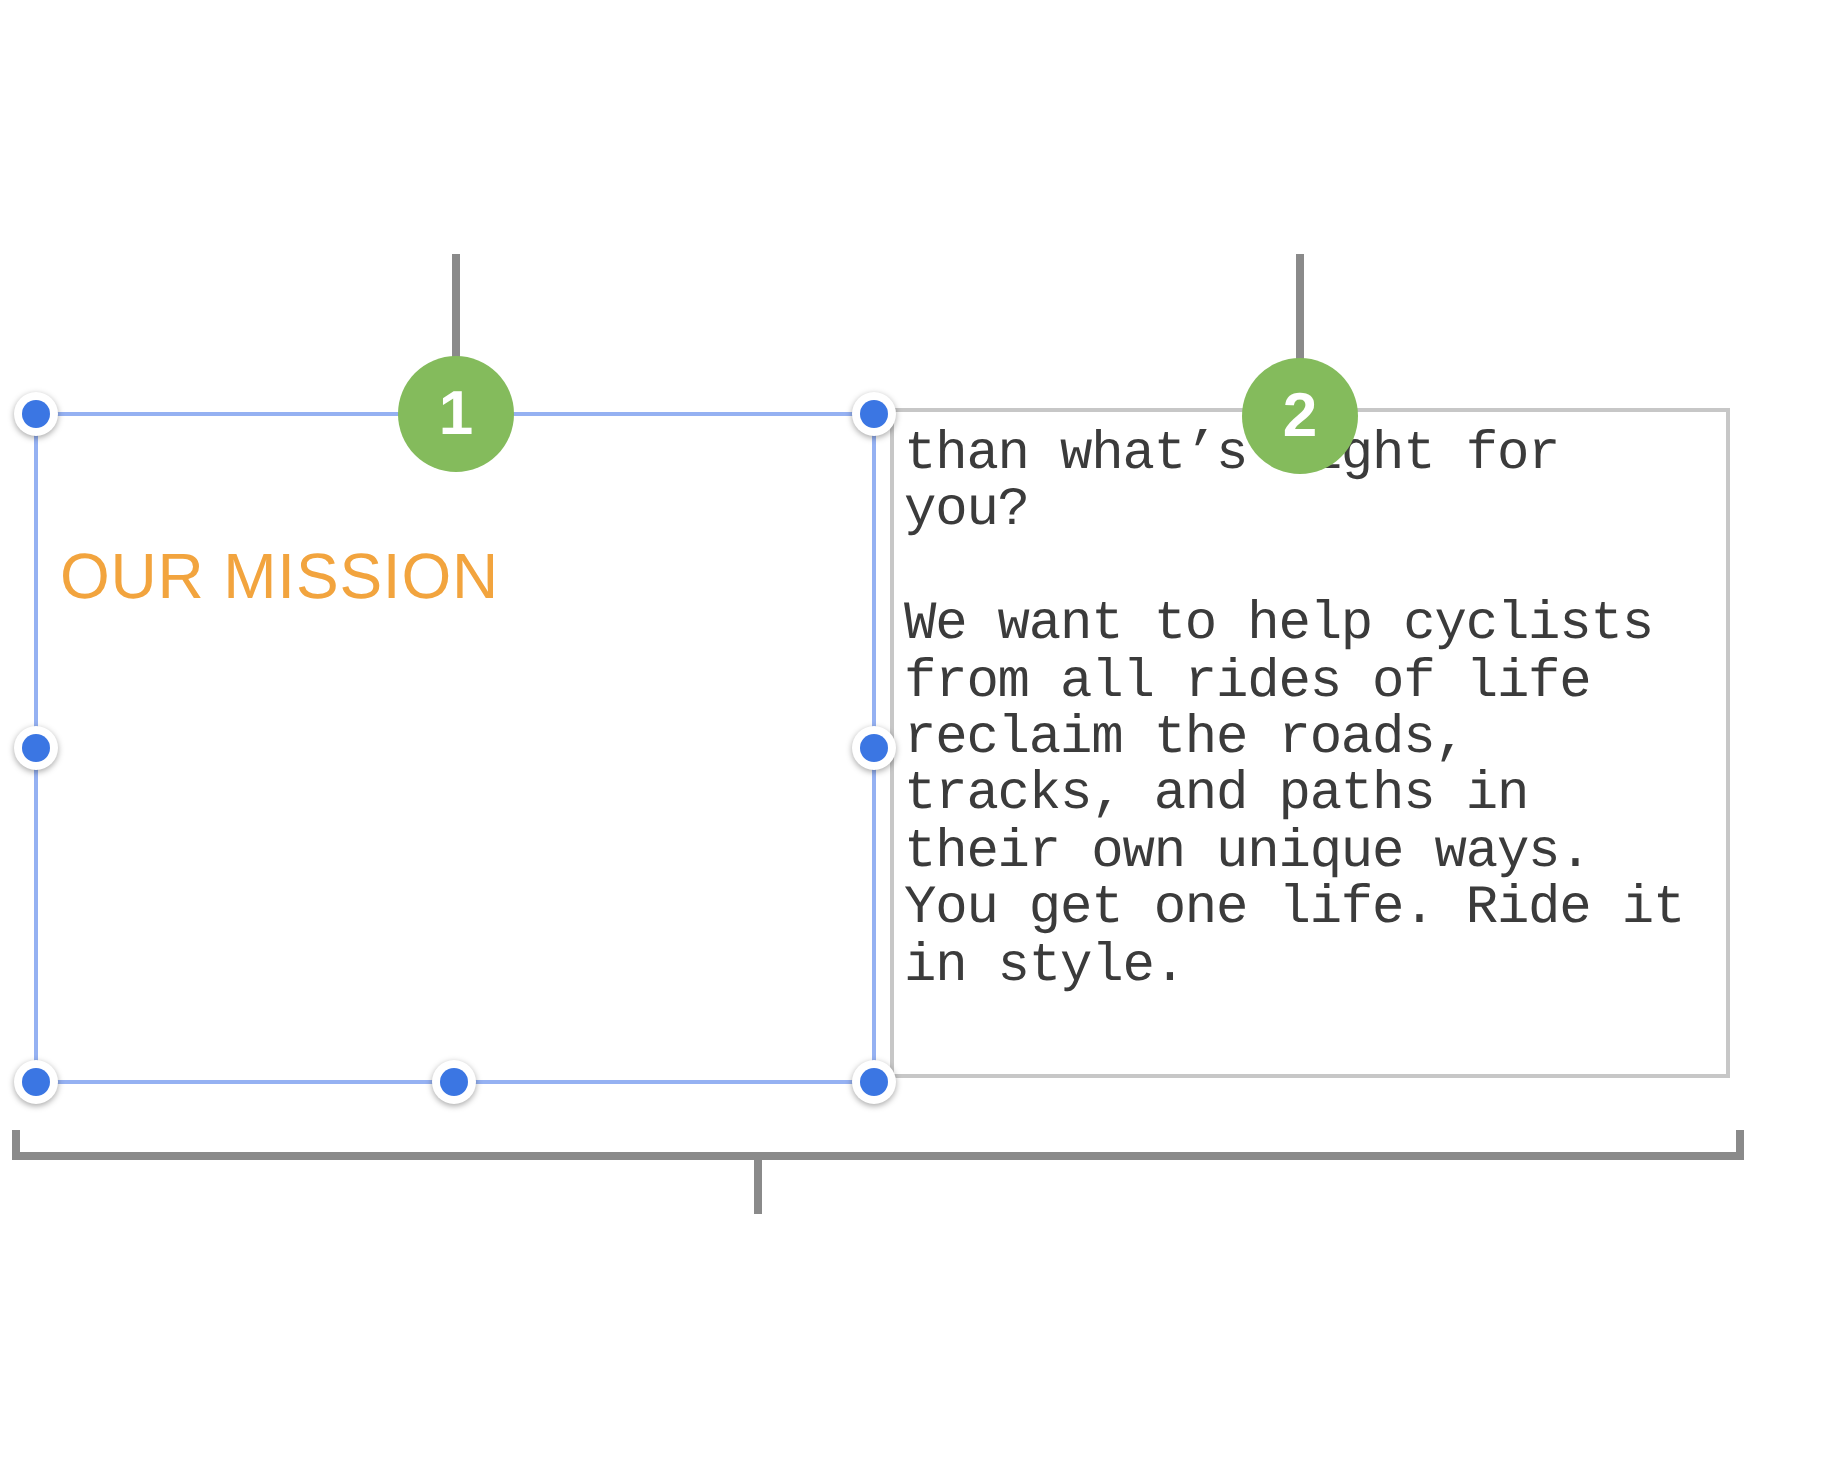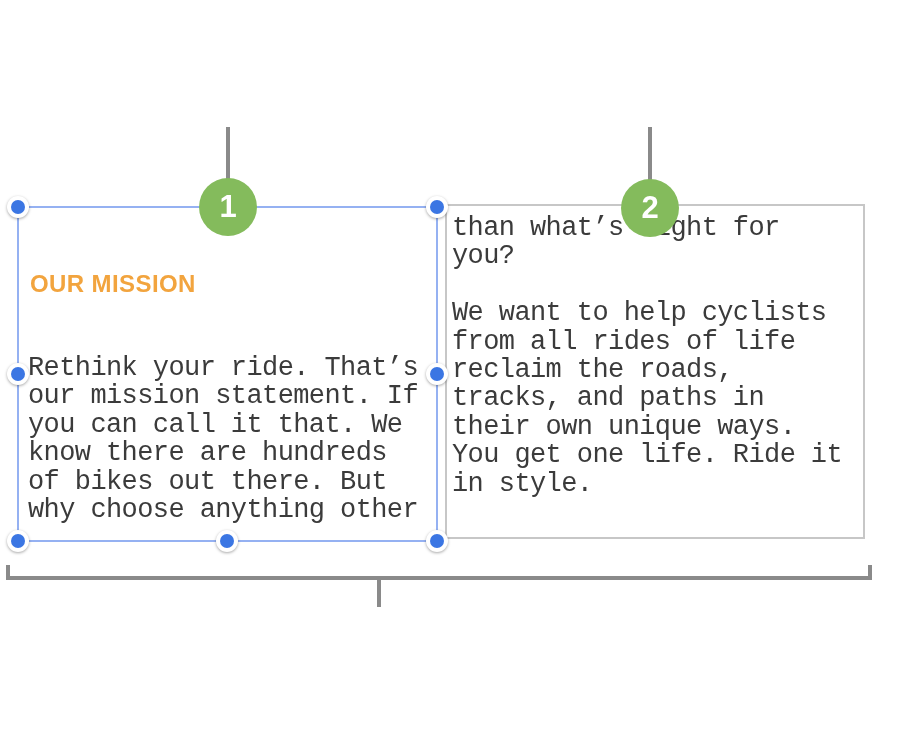--- a/index.html
+++ b/index.html
@@ -49,22 +49,22 @@
     height: 335px;
     border: 2px solid #c7c7c7;
     z-index: 1;
   }
 
   .mission-heading {
     position: absolute;
     left: 11px;
     top: 62px;
     font-family: "Liberation Sans", sans-serif;
-    font-weight: 700;
-    font-size: 24px;
+    font-weight: 400;
+    font-size: 32px;
     letter-spacing: 0.4px;
     color: #f2a43e;
     white-space: pre;
   }
   .mono-body {
     position: absolute;
     font-family: "Liberation Mono", "DejaVu Sans Mono", monospace;
     font-size: 27px;
     line-height: 28.4px;
     color: #3b3b3b;
@@ -126,26 +126,20 @@
 </head>
 <body>
 
 <div class="canvas">
 
   <div class="stem stem-1"></div>
   <div class="stem stem-2"></div>
 
   <div class="textbox textbox-1">
     <div class="mission-heading">OUR MISSION</div>
-    <div class="mono-body body-1">Rethink your ride. That’s
-our mission statement. If
-you can call it that. We
-know there are hundreds
-of bikes out there. But
-why choose anything other</div>
   </div>
 
   <div class="textbox textbox-2">
     <div class="mono-body body-2">than what’s right for
 you?
 
 We want to help cyclists
 from all rides of life
 reclaim the roads,
 tracks, and paths in

